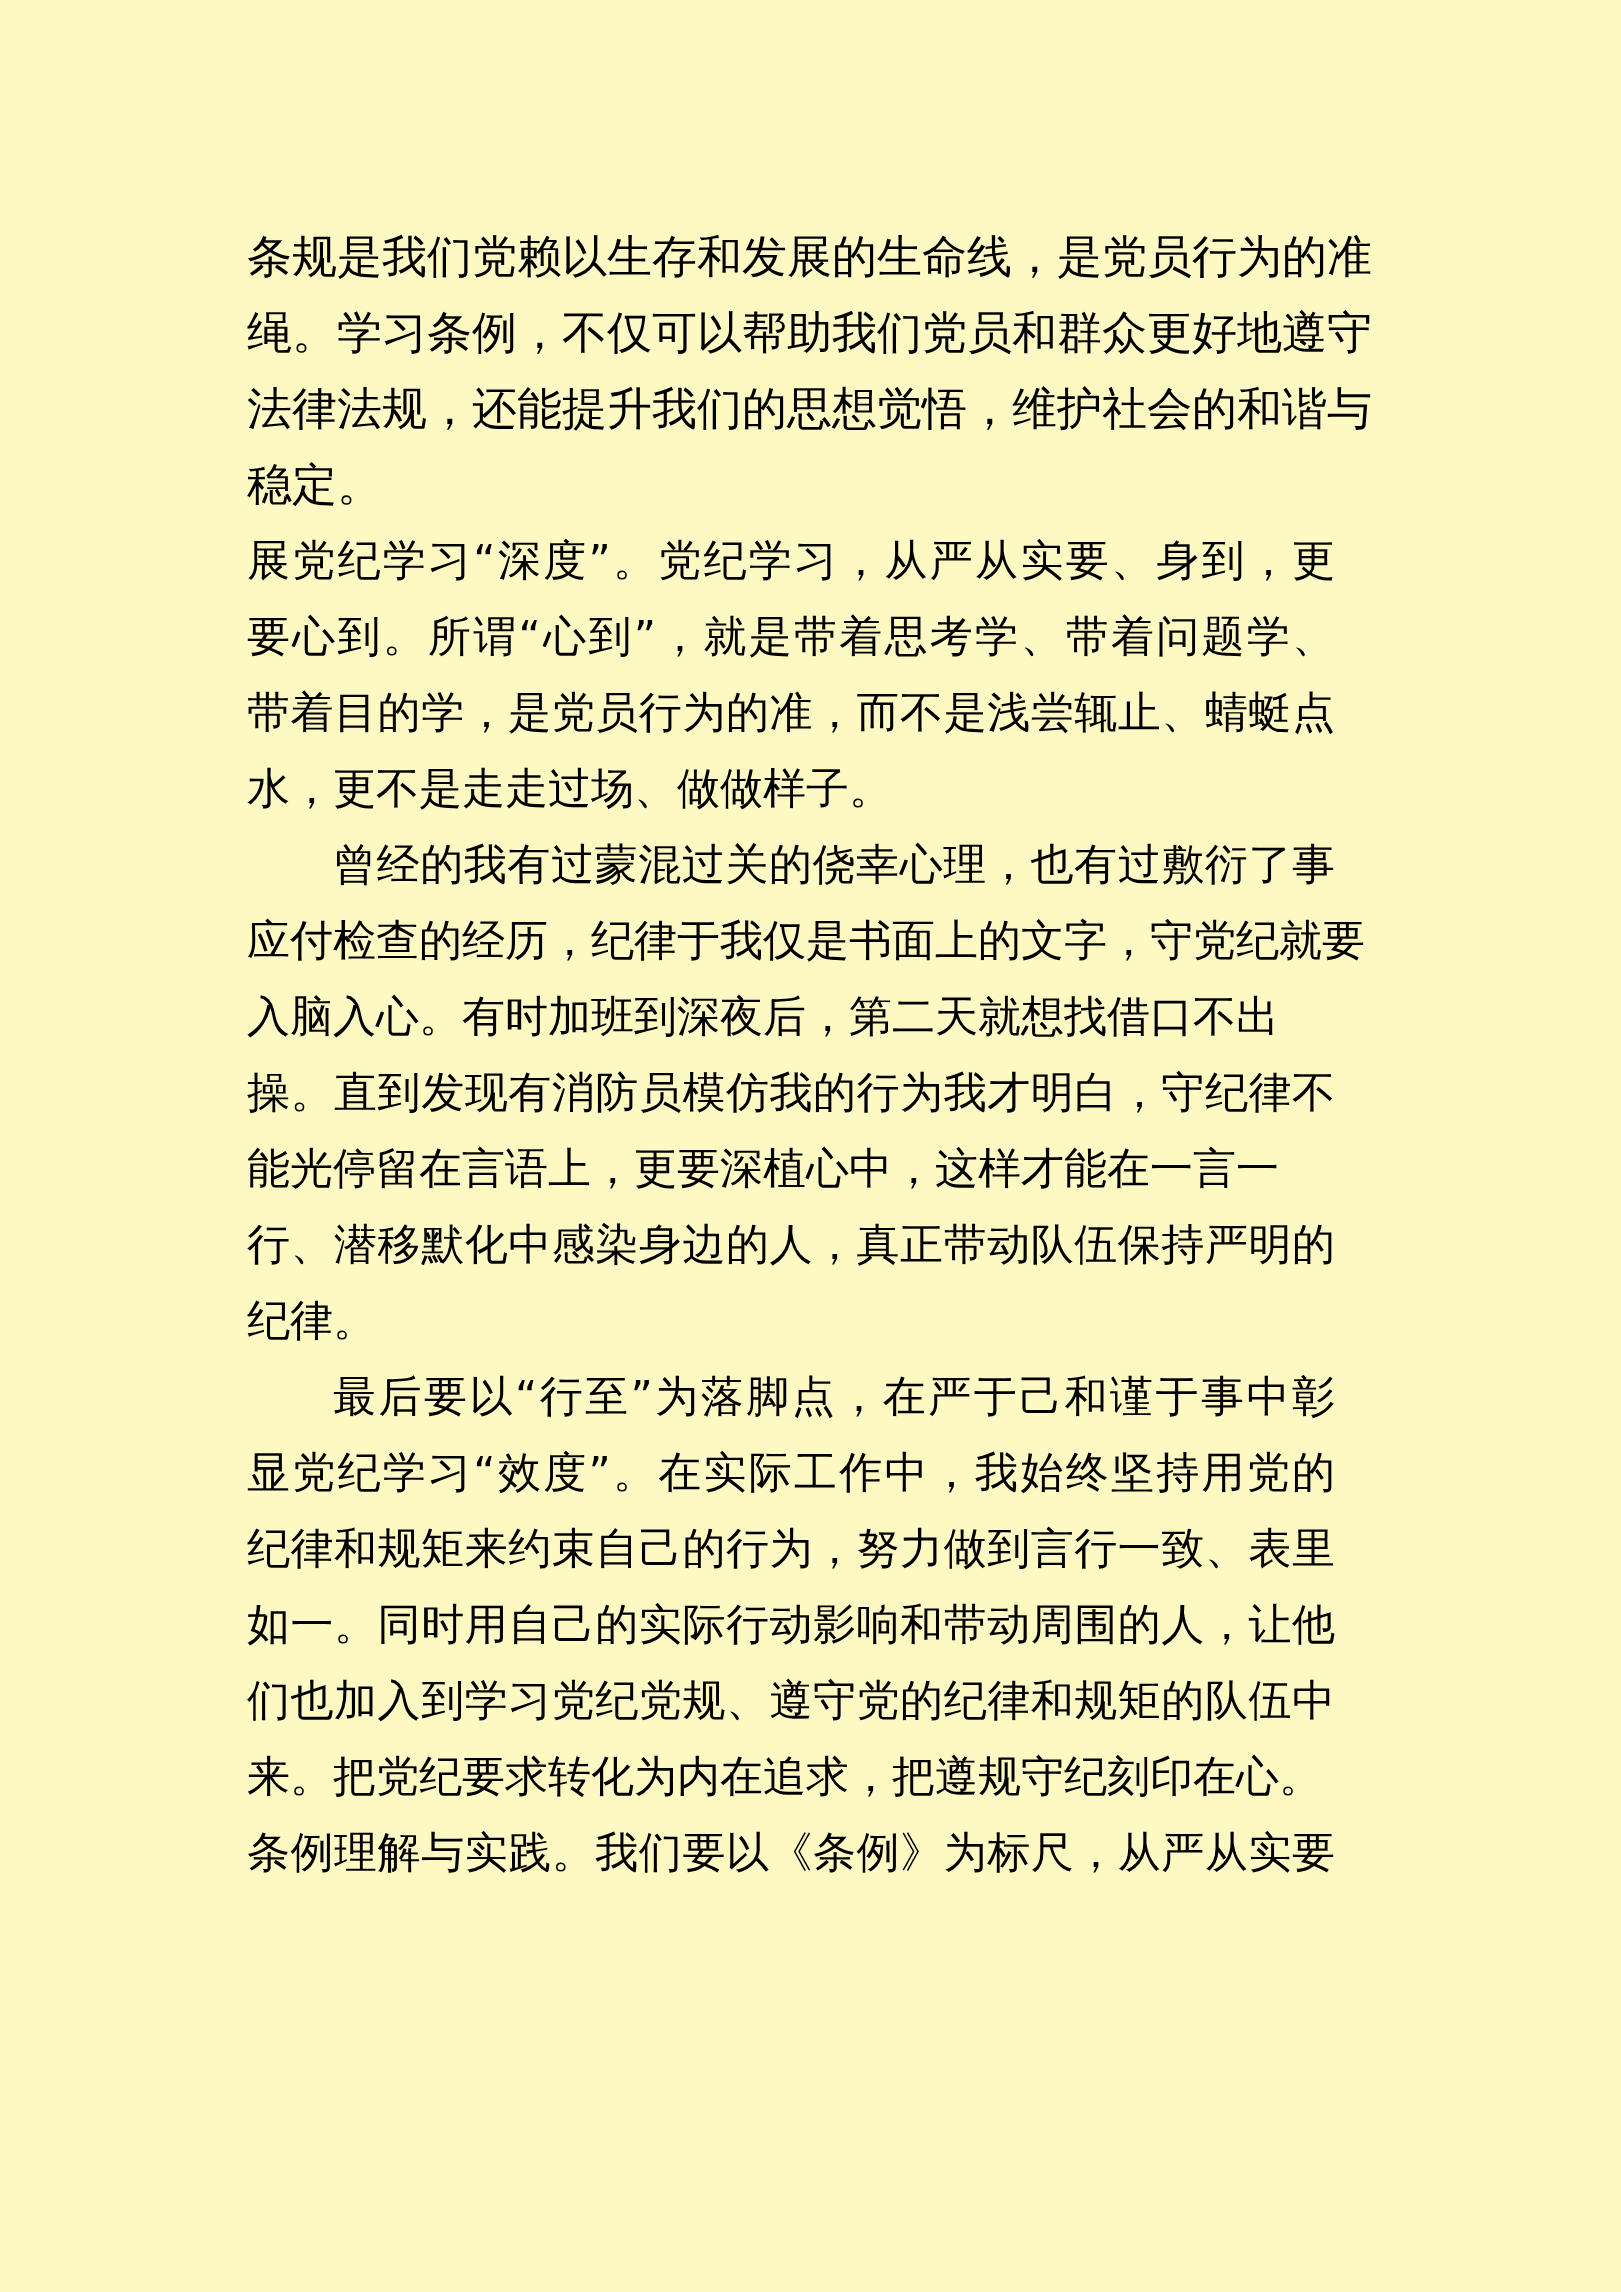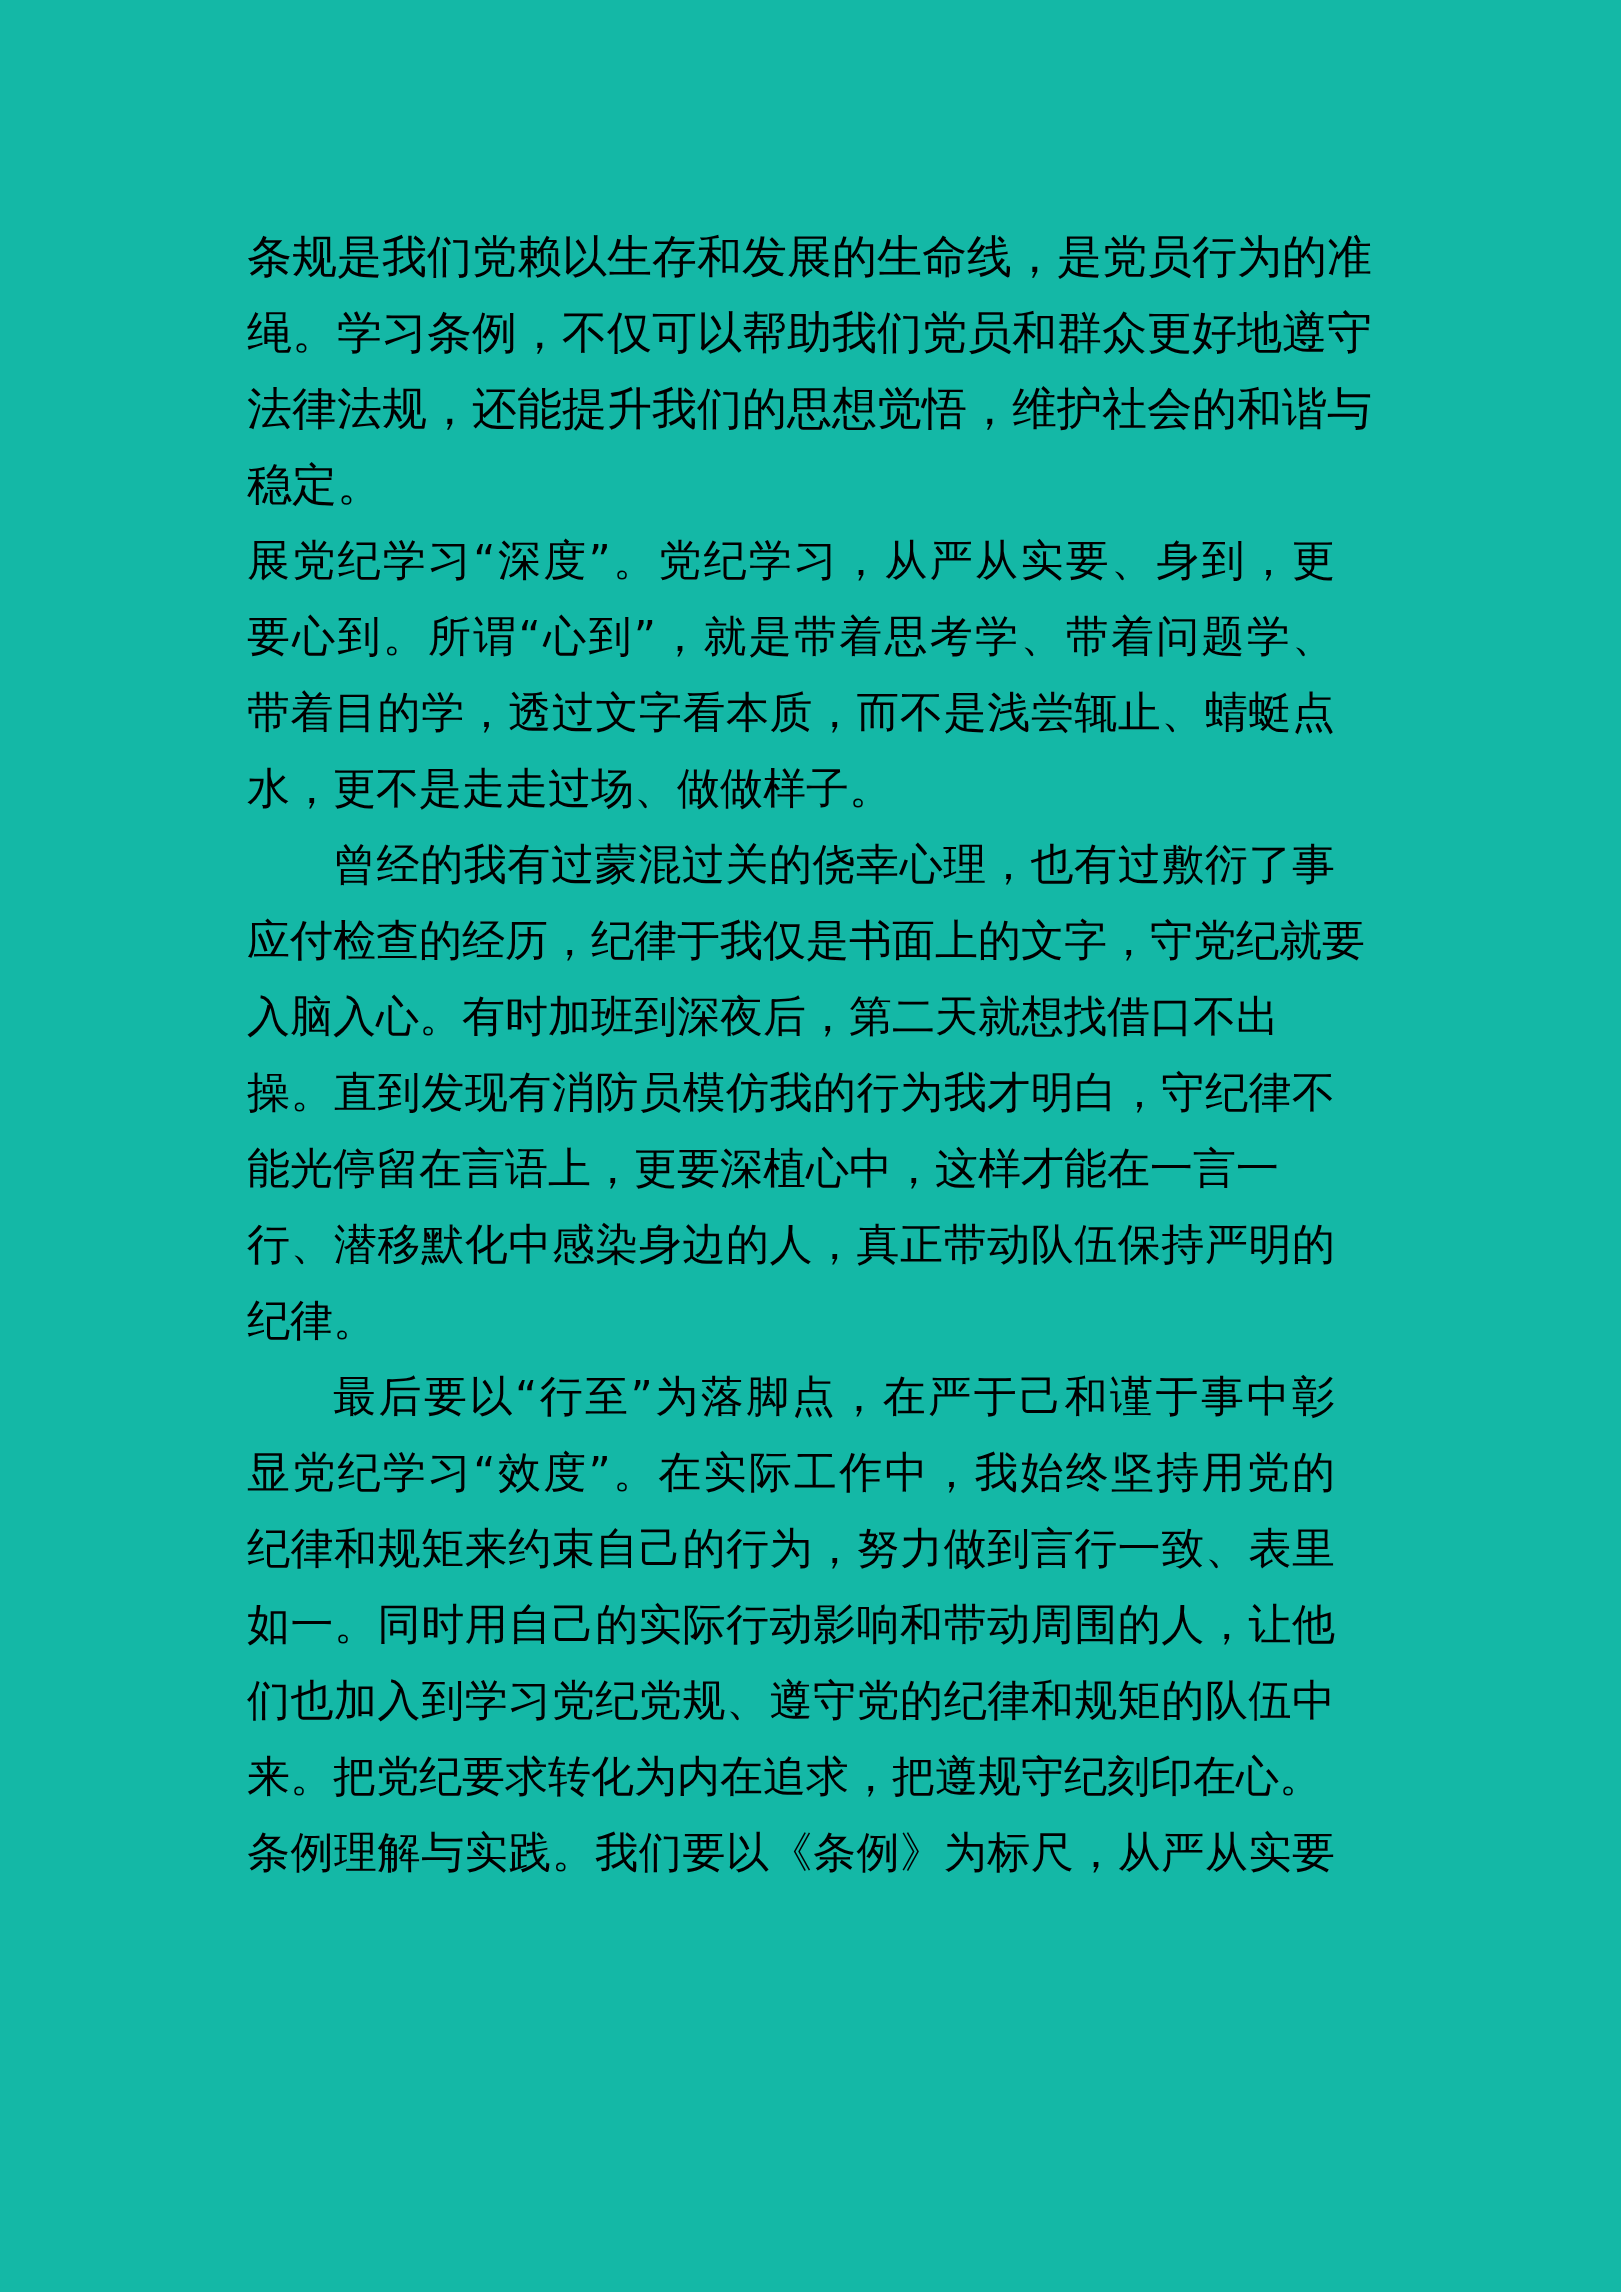--- a/index.html
+++ b/index.html
@@ -13,21 +13,21 @@
     position: relative;
     overflow: hidden;
     font-family: "DejaVu Sans", "Liberation Sans", sans-serif;
     color: #000000;
   }
   .page {
     position: absolute;
     left: 0; top: 0;
     width: 1621px;
     height: 2293px;
-    background: #14b8a6;
+    background: #fef9c3;
   }
   .text-block {
     position: absolute;
     left: 247px;
     top: 227px;
     width: 1088px;
   }
   .p1 { width: 1125px; }
   .line {
     display: block;
@@ -59,21 +59,21 @@
     <div class="paragraph p1">
       <span class="line full">条规是我们党赖以生存和发展的生命线，是党员行为的准</span>
       <span class="line full">绳。学习条例，不仅可以帮助我们党员和群众更好地遵守</span>
       <span class="line full">法律法规，还能提升我们的思想觉悟，维护社会的和谐与</span>
       <span class="line last">稳定。</span>
     </div>
 
     <div class="paragraph">
       <span class="line full">展党纪学习“深度”。党纪学习，从严从实要、身到，更</span>
       <span class="line full">要心到。所谓“心到”，就是带着思考学、带着问题学、</span>
-      <span class="line full">带着目的学，透过文字看本质，而不是浅尝辄止、蜻蜓点</span>
+      <span class="line full">带着目的学，是党员行为的准，而不是浅尝辄止、蜻蜓点</span>
       <span class="line last">水，更不是走走过场、做做样子。</span>
     </div>
 
     <div class="paragraph">
       <span class="line full indent">曾经的我有过蒙混过关的侥幸心理，也有过敷衍了事</span>
       <span class="line full">应付检查的经历，纪律于我仅是书面上的文字，守党纪就要</span>
       <span class="line last">入脑入心。有时加班到深夜后，第二天就想找借口不出</span>
       <span class="line full">操。直到发现有消防员模仿我的行为我才明白，守纪律不</span>
       <span class="line last">能光停留在言语上，更要深植心中，这样才能在一言一</span>
       <span class="line full">行、潜移默化中感染身边的人，真正带动队伍保持严明的</span>

